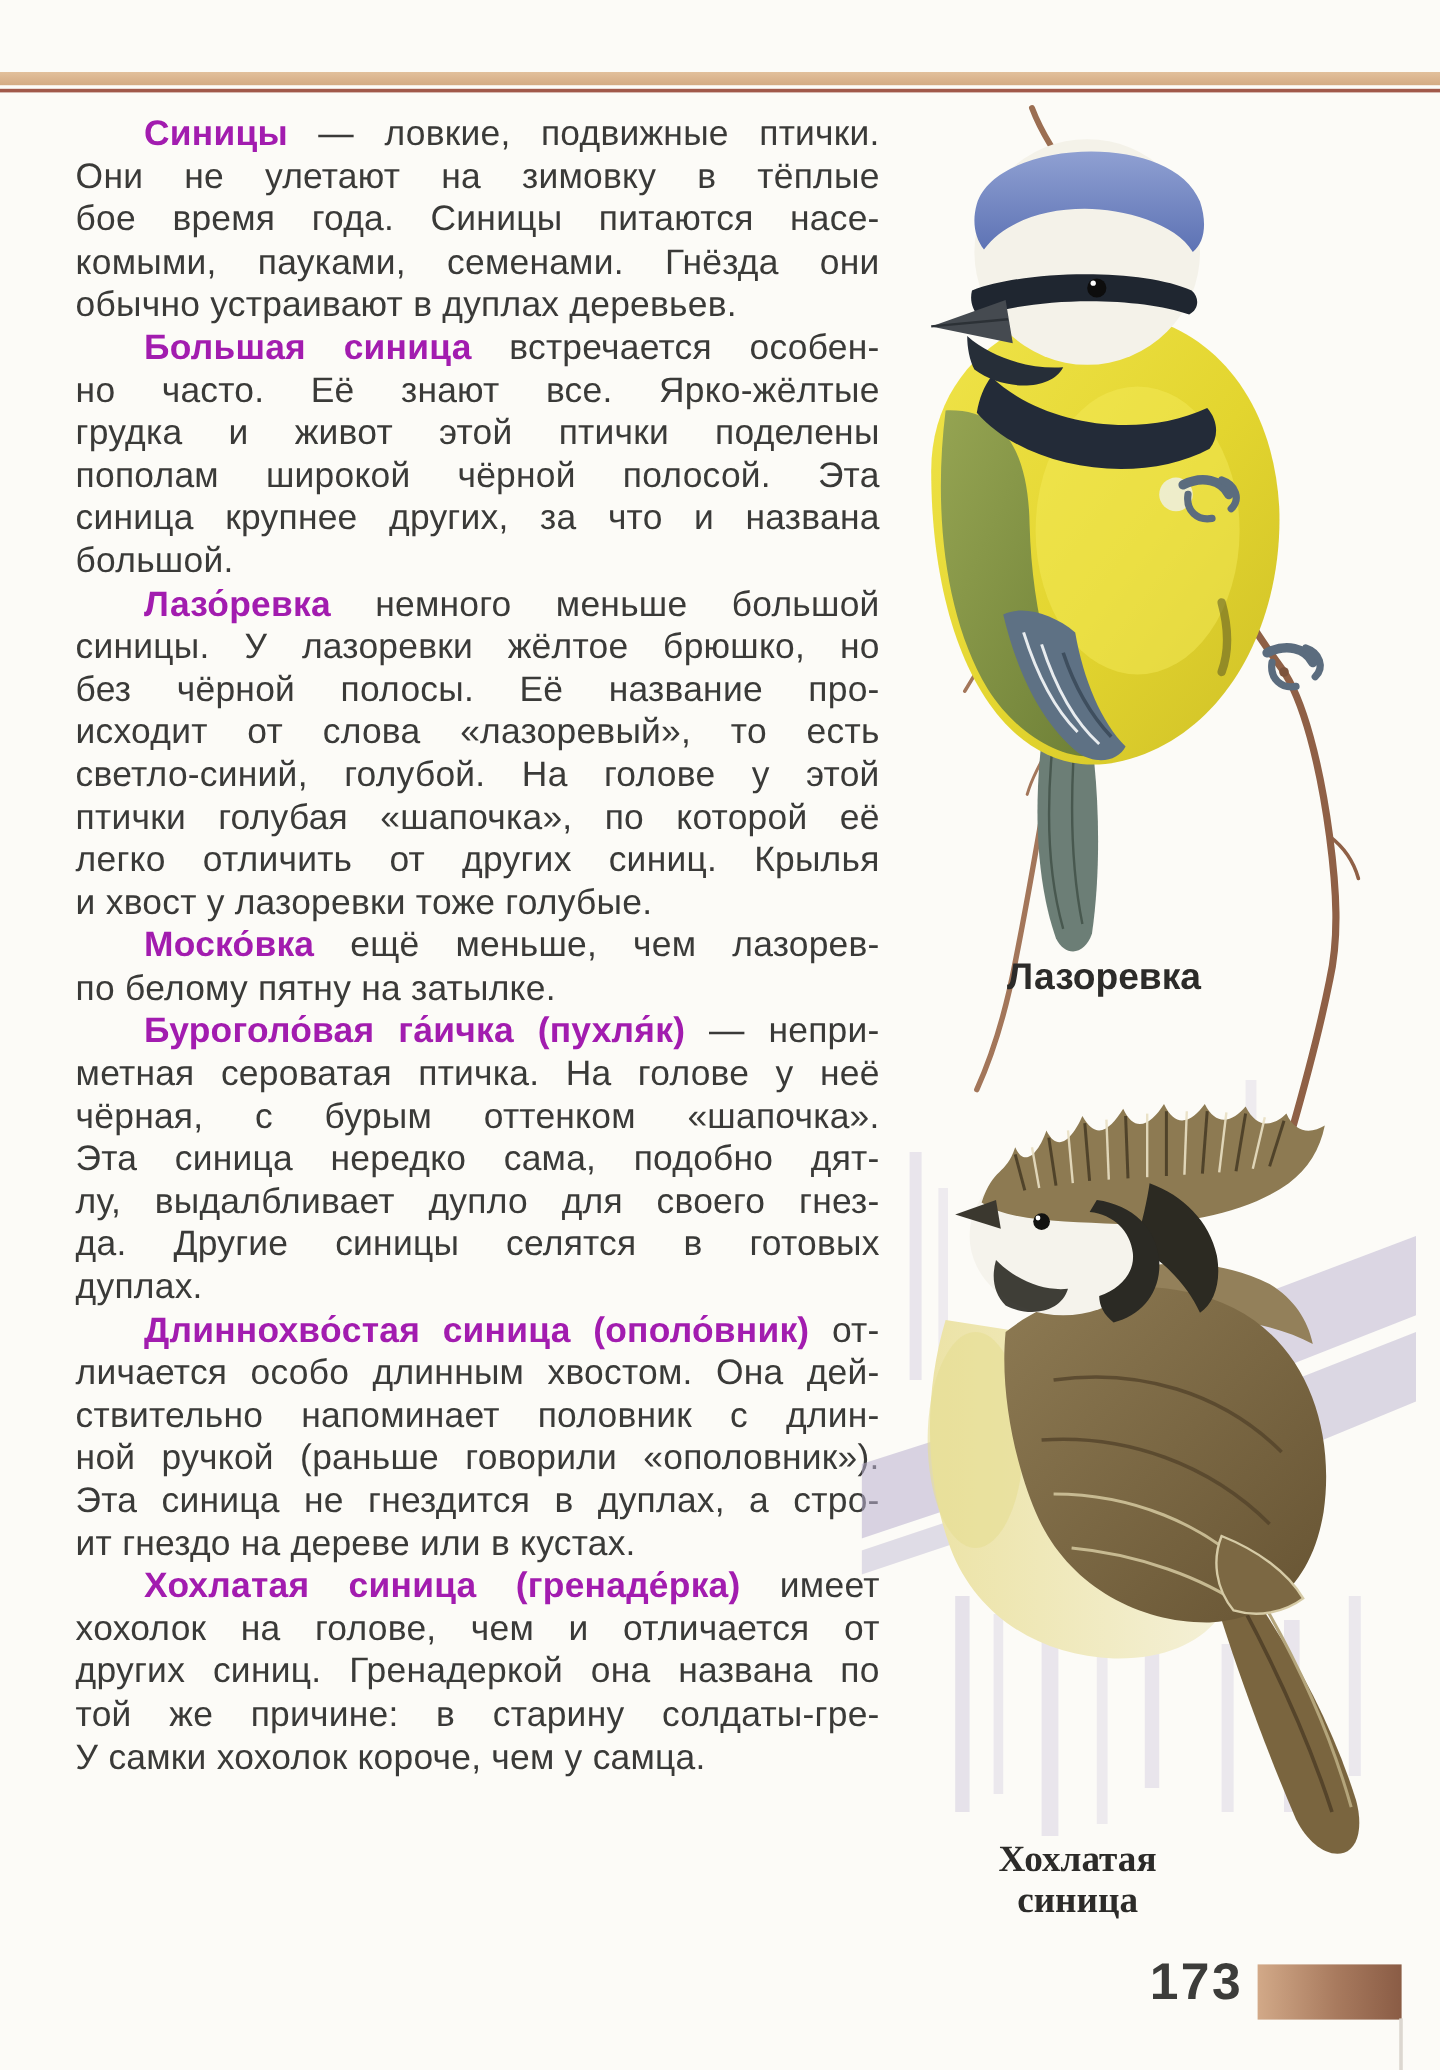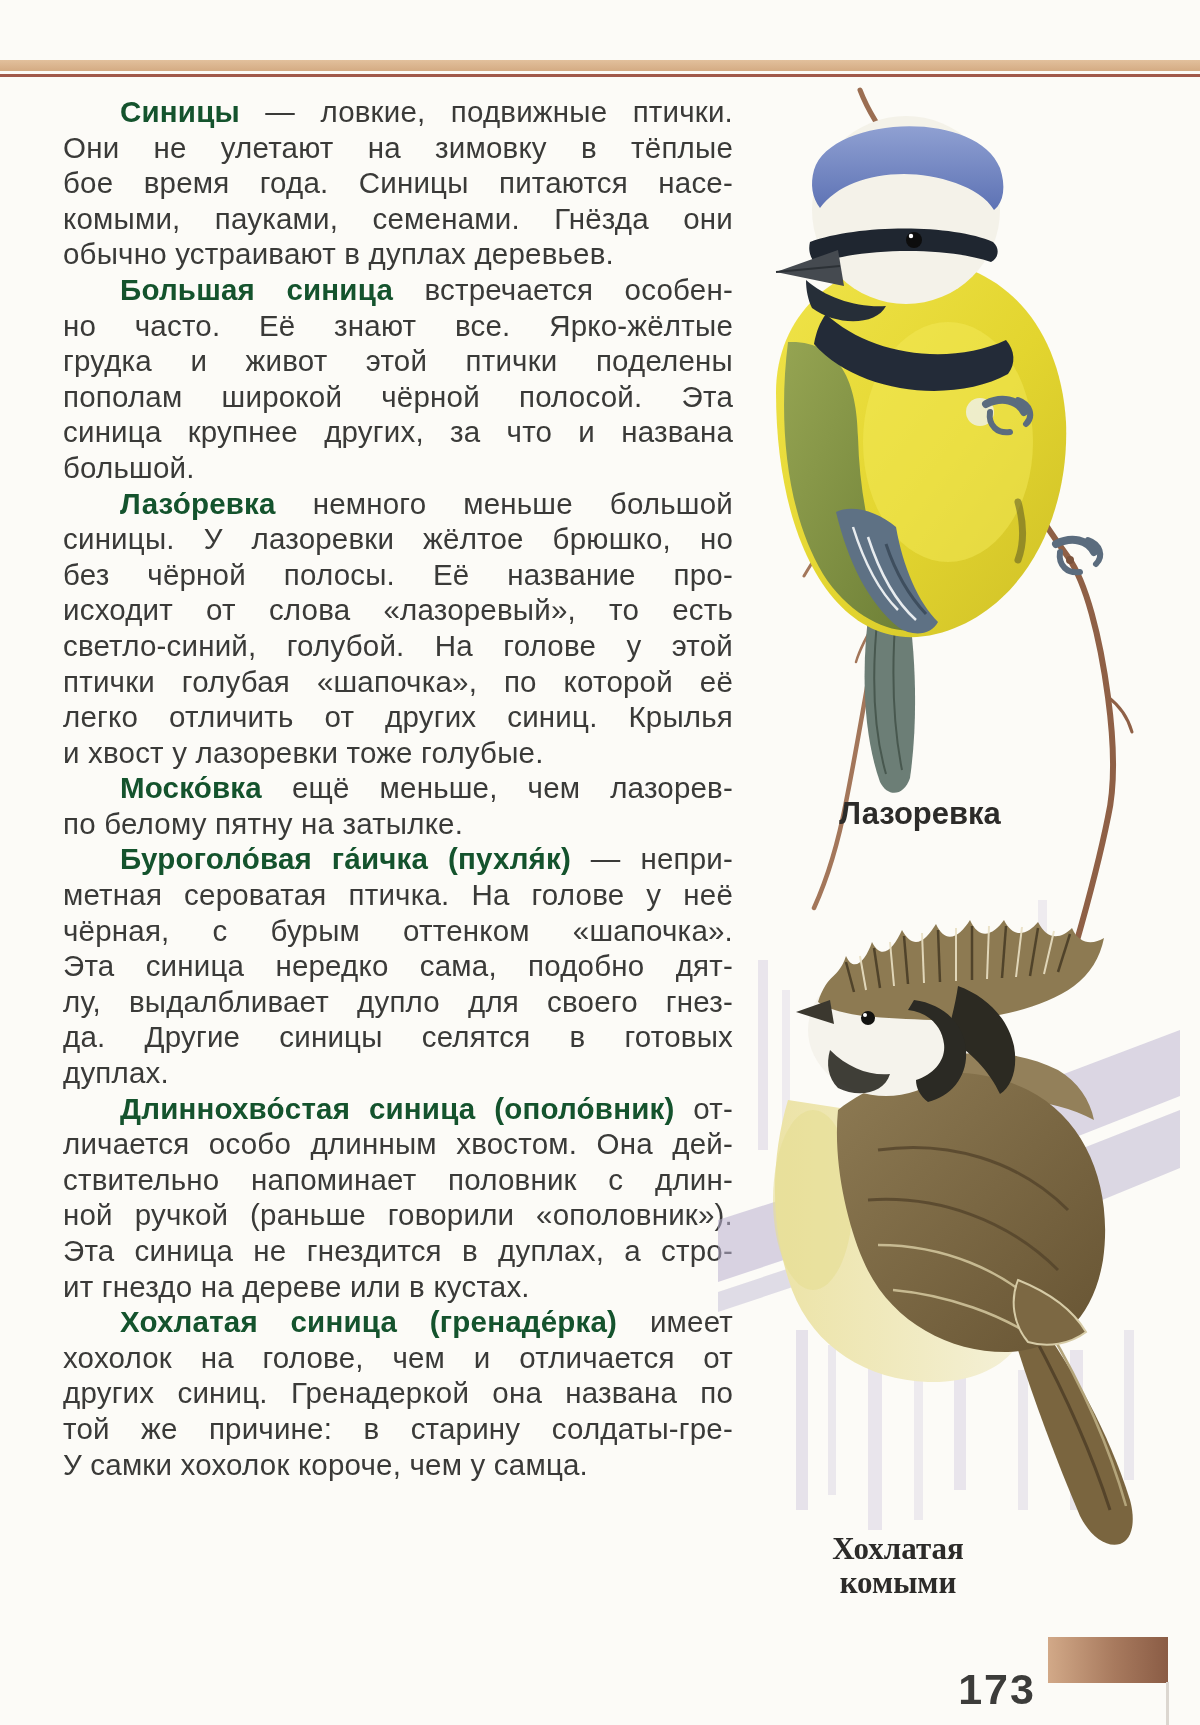--- a/index.html
+++ b/index.html
@@ -11,35 +11,35 @@
   .topbar{position:absolute;left:0;width:1200px;}
   .topbar.thick{top:60px;height:11px;background:linear-gradient(to bottom,#e2c09c,#d4ab83);}
   .topbar.thin{top:74px;height:3px;background:#a1594a;}
 
   .article{position:absolute;left:63px;top:94px;width:670px;}
   .line{
     text-align:justify;text-align-last:justify;-moz-text-align-last:justify;
     font-size:29.5px;line-height:35.6px;color:#3a3a38;letter-spacing:.2px;
     white-space:normal;
   }
-  .line .b{font-weight:bold;color:#14532d;}
+  .line .b{font-weight:bold;color:#a21caf;}
   .line.first{text-indent:57px;}
   .line.last{text-align-last:left;-moz-text-align-last:left;}
 
   .figure-caption{
     position:absolute;font-weight:bold;font-size:31px;line-height:34px;
     color:#2c2b29;text-align:center;
   }
   #cap1{left:740px;top:797px;width:360px;}
   #cap2{left:718px;top:1532px;width:360px;}
   #cap2 span{display:block;font-family:Liberation Serif, serif;}
 
   .pagenum{
     position:absolute;left:938px;top:1628px;width:118px;text-align:center;
-    font-weight:bold;font-size:43px;color:#3c3c3a;letter-spacing:2px;margin-top:37px;
+    font-weight:bold;font-size:43px;color:#3c3c3a;letter-spacing:2px;
   }
   .footer-bar{
     position:absolute;left:1048px;top:1637px;width:120px;height:46px;
     background:linear-gradient(to right,#d2a988,#a87a5e 55%,#8a5c45);
   }
   .footer-vline{
     position:absolute;left:1166px;top:1682px;width:3px;height:43px;background:#dcd7d0;
   }
   svg{position:absolute;}
   #fig1{left:718px;top:82px;}
@@ -252,18 +252,18 @@
     <path d="M240,86 C268,96 290,118 296,146 C300,168 294,186 282,194 C272,172 252,150 228,138 C234,118 238,100 240,86 Z" fill="#2c2a22"></path>
     <path d="M196,100 C226,104 246,124 248,150 C250,176 234,196 210,202 C202,196 198,188 198,180 C216,174 228,160 226,144 C224,126 210,112 190,110 Z" fill="#2b2a24"></path>
     <path d="M112,150 C130,168 152,176 172,174 C166,194 140,198 120,188 C110,178 108,164 112,150 Z" fill="#2b2a24" opacity="0.9"></path>
     <circle cx="150" cy="118" r="7" fill="#121210"></circle>
     <circle cx="147" cy="115" r="2" fill="#ffffff"></circle>
     <path d="M78,112 L112,100 L116,124 Z" fill="#3b382f"></path>
   </g>
 </svg>
 <div id="cap2" class="figure-caption">
   <span>Хохлатая</span>
-  <span>комыми</span>
+  <span>синица</span>
 </div>
 
 <div class="pagenum">173</div>
 <div class="footer-bar"></div>
 <div class="footer-vline"></div>
 
 </body></html>

